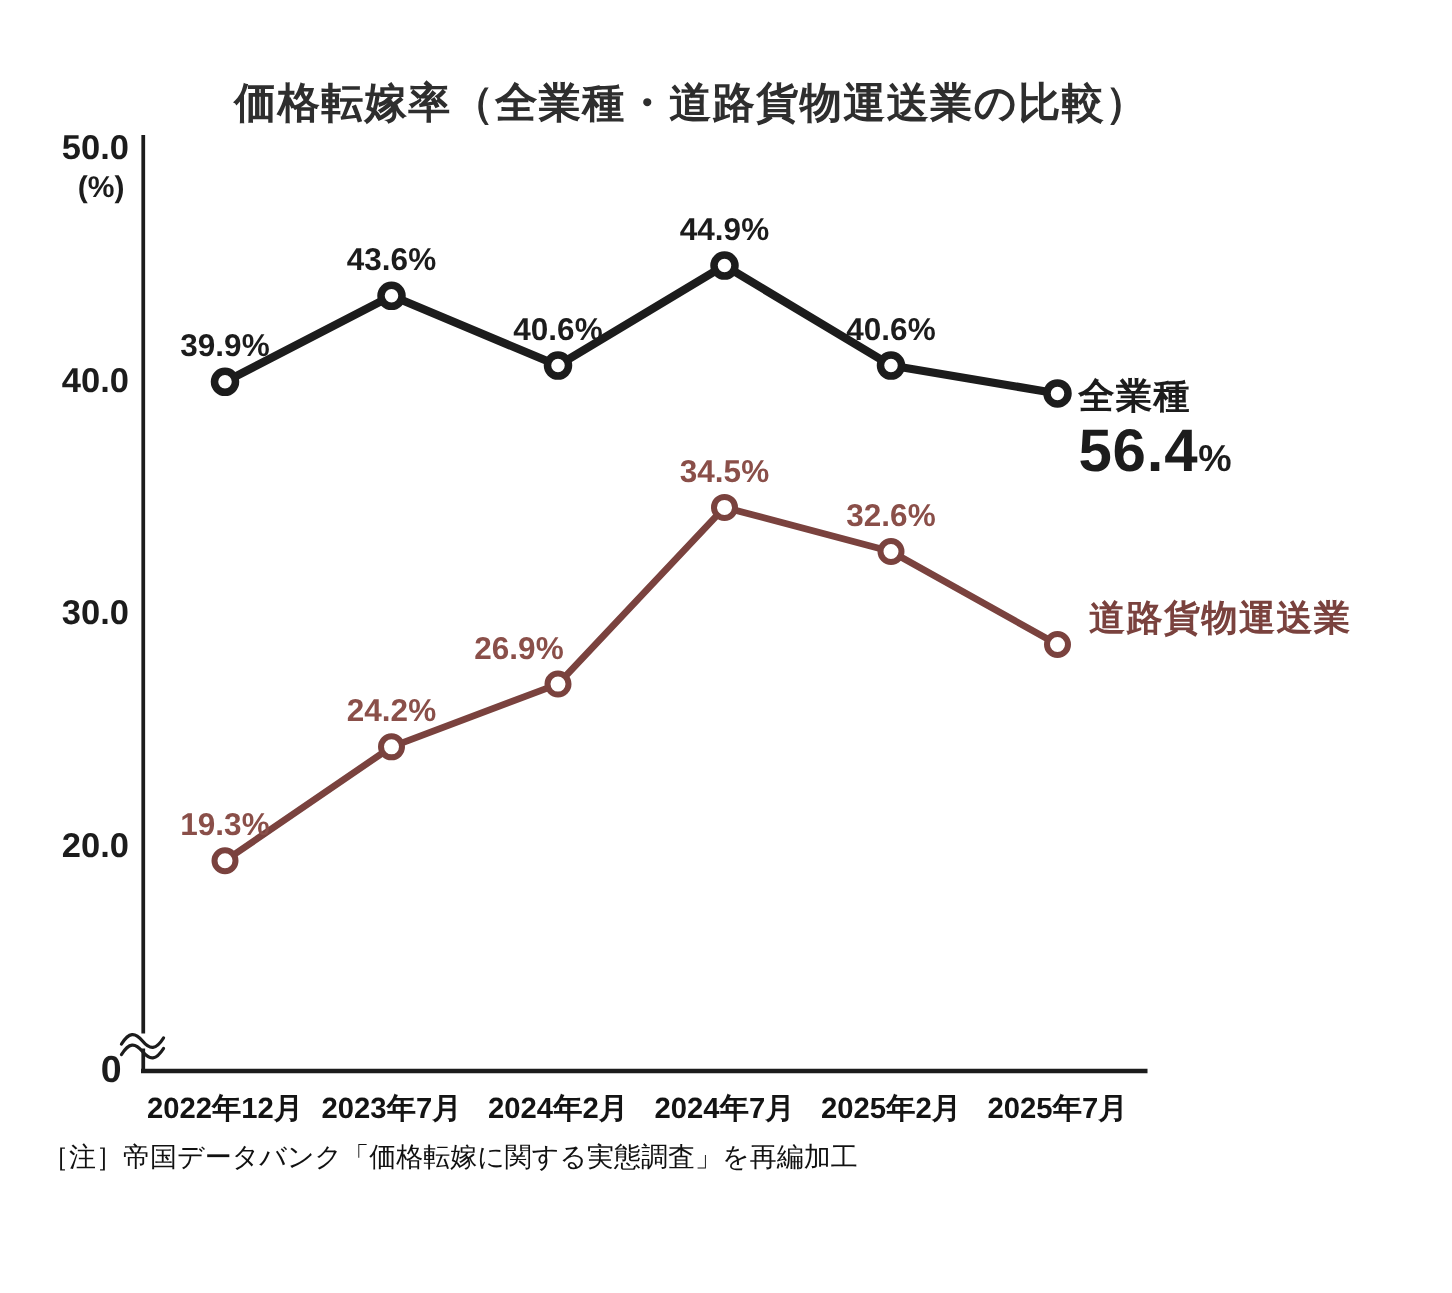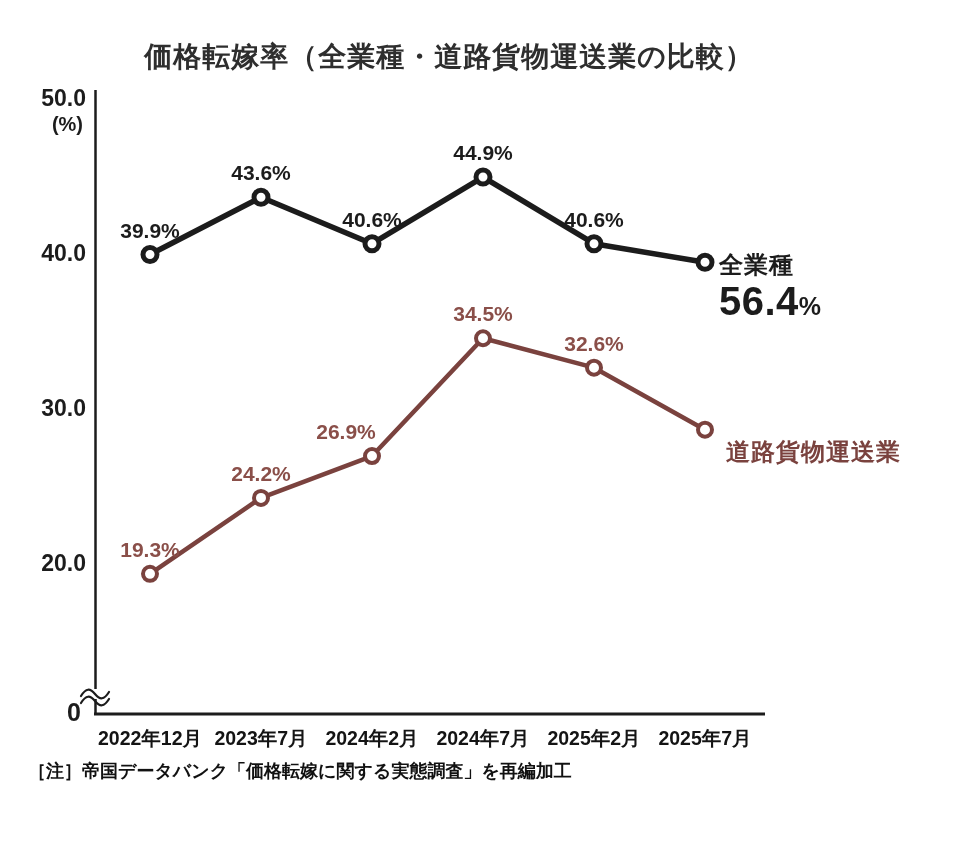--- a/index.html
+++ b/index.html
@@ -13,21 +13,21 @@
     width: 968px;
     height: 862px;
     background: #ffffff;
     overflow: hidden;
   }
   .chart-title {
     position: absolute;
     left: 0;
     top: 34px;
     width: 890px;
-    margin: 4px;
+    margin: 16px;
     text-align: center;
     font-size: 28px;
     font-weight: 600;
     letter-spacing: 1px;
     color: #2e2e2e;
   }
   #chart {
     position: absolute;
     left: 0;
     top: 0;
@@ -46,27 +46,27 @@
     font-weight: 700;
     letter-spacing: 0.5px;
     line-height: 1.0;
     margin-top: 2px;
   }
   .series-end .s-val .pct {
     font-size: 25px;
     font-weight: 700;
   }
   .series-end.s-black { left: 719px; top: 252px; color: #1c1c1c; }
-  .series-end.s-red   { left: 726px; top: 400px; color: #7a423e; margin-top: 39px; }
+  .series-end.s-red   { left: 726px; top: 400px; color: #7a423e; }
   .note {
     position: absolute;
     left: 28px;
     top: 757px;
     font-size: 18px;
-    font-weight: 700;
+    font-weight: 400;
     color: #111111;
     line-height: 28px;
     white-space: nowrap;
   }
   .note .indent { padding-left: 56px; }
 </style>
 </head>
 <body>
 
 <div class="stage">

